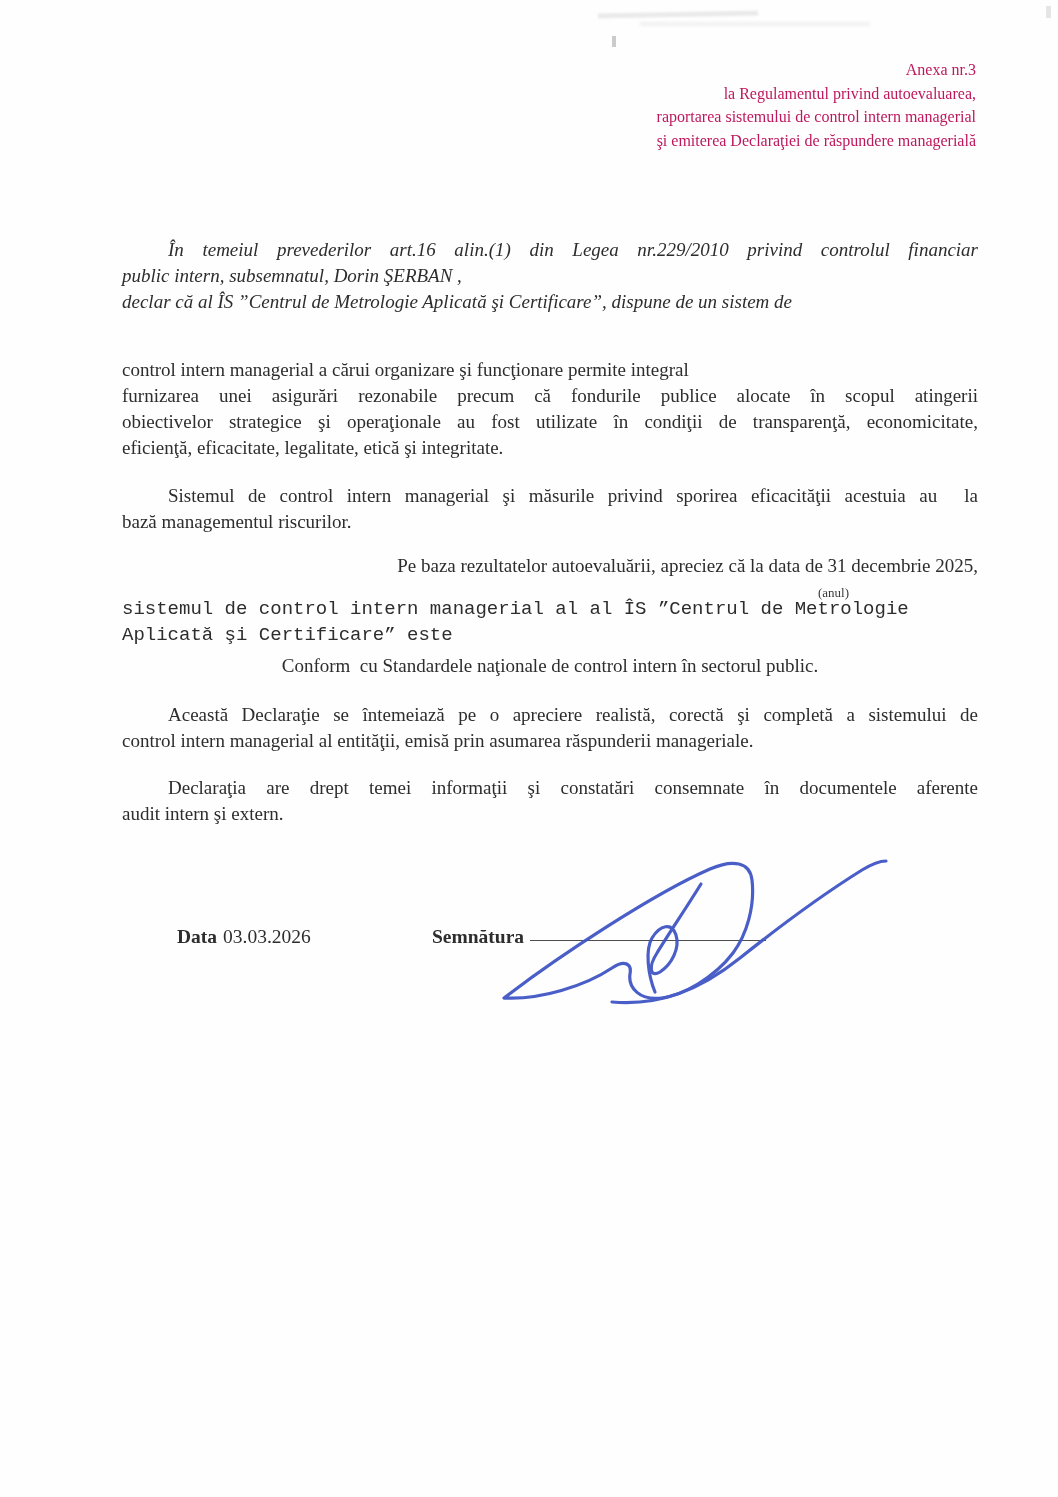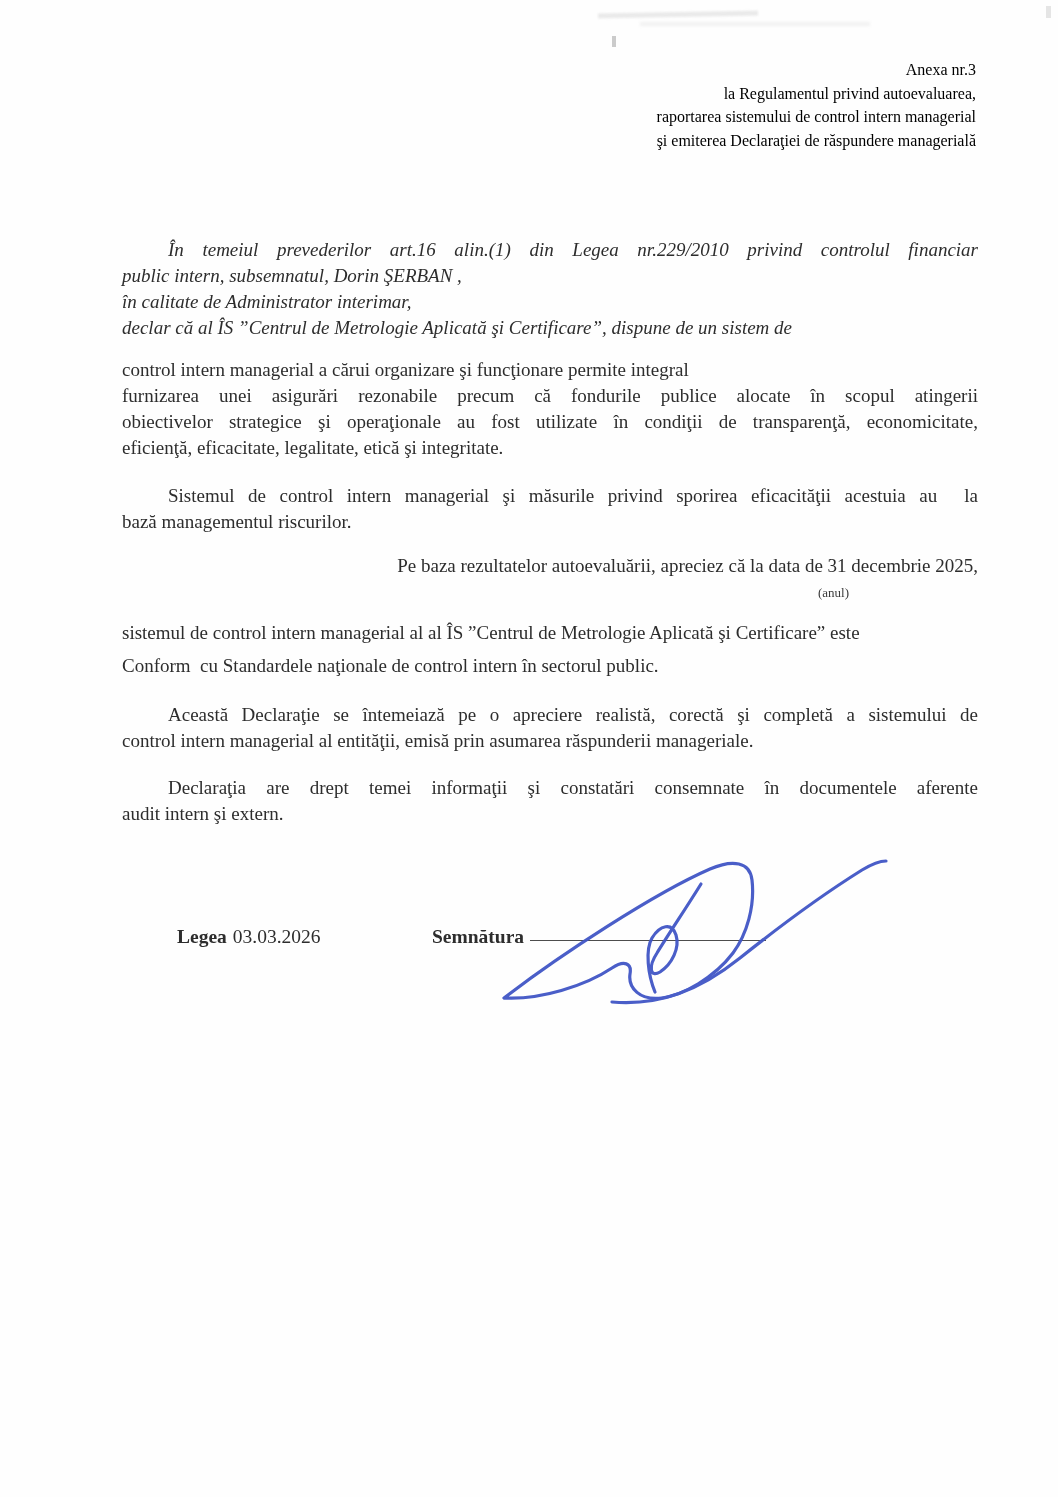--- a/index.html
+++ b/index.html
@@ -14,38 +14,38 @@
   }
   
   .noise{position:absolute;pointer-events:none;}
   .n1{left:598px;top:12px;width:160px;height:5px;background:rgba(130,130,130,.16);filter:blur(1.2px);transform:rotate(-1deg);}
   .n2{left:640px;top:22px;width:230px;height:4px;background:rgba(130,130,130,.10);filter:blur(1.5px);}
   .n3{left:612px;top:36px;width:4px;height:11px;background:rgba(110,110,110,.35);filter:blur(.5px);}
   .n4{left:1046px;top:6px;width:5px;height:12px;background:rgba(140,140,140,.22);filter:blur(.5px);}
 
   .annex{
     position:absolute;top:58px;right:82px;
-    text-align:right;font-size:16px;line-height:23.5px;color:#000000;
+    text-align:right;font-size:16px;line-height:23.5px;color:#be185d;
   }
   .title{
     position:absolute;left:122px;top:192px;width:856px;margin:0;
     text-align:center;text-indent:36px;
     font-size:21px;font-weight:bold;letter-spacing:.4px;color:#222;
   }
   .blk{position:absolute;left:122px;width:856px;font-size:19px;line-height:26px;}
   .ln{white-space:pre-wrap;}
   .just{text-align:justify;text-align-last:justify;}
   .ind{text-indent:46px;text-align:right;}
   .p-intro{top:237px;font-style:italic;}
   .p-system{top:357px;}
   .p-risk{top:483px;}
   .p-eval1{top:553px;}
   .anul{position:absolute;left:818px;top:585px;font-size:13px;color:#3a3a3a;}
-  .p-eval2{top:620px;}
-  .p-conform{top:653px;}
+  .p-eval2{top:596px;font-family:Liberation Mono, monospace;}
+  .p-conform{top:653px;text-align:center;}
   .p-basis{top:702px;}
   .p-sources{top:775px;font-family:Liberation Serif, serif;}
 
   .footer{position:absolute;left:122px;top:926px;width:856px;height:32px;font-size:19.5px;}
   .date-field{position:absolute;left:55px;top:0;}
   .sig-field{position:absolute;left:310px;top:0;}
   .b{font-weight:bold;}
   .date-val{margin-left:6px;}
   .sig-line{
     display:inline-block;width:236px;height:1px;
@@ -68,21 +68,20 @@
     <div class="ln">Anexa nr.3</div>
     <div class="ln">la Regulamentul privind autoevaluarea,</div>
     <div class="ln">raportarea sistemului de control intern managerial</div>
     <div class="ln">şi emiterea Declaraţiei de răspundere managerială</div>
   </div>
 
 
   <div class="blk p-intro">
     <div class="ln just ind">În temeiul prevederilor art.16 alin.(1) din Legea nr.229/2010 privind controlul financiar</div>
     <div class="ln">public intern, subsemnatul, Dorin ŞERBAN ,</div>
-    <div class="ln">în calitate de Administrator interimar,</div>
     <div class="ln">declar că al ÎS ”Centrul de Metrologie Aplicată şi Certificare”, dispune de un sistem de</div>
   </div>
 
   <div class="blk p-system">
     <div class="ln">control intern managerial a cărui organizare şi funcţionare permite integral</div>
     <div class="ln just">furnizarea unei asigurări rezonabile precum că fondurile publice alocate în scopul atingerii</div>
     <div class="ln just">obiectivelor strategice şi operaţionale au fost utilizate în condiţii de transparenţă, economicitate,</div>
     <div class="ln">eficienţă, eficacitate, legalitate, etică şi integritate.</div>
   </div>
 
@@ -110,21 +109,21 @@
     <div class="ln">control intern managerial al entităţii, emisă prin asumarea răspunderii manageriale.</div>
   </div>
 
   <div class="blk p-sources">
     <div class="ln just ind">Declaraţia are drept temei informaţii şi constatări consemnate în documentele aferente</div>
     <div class="ln">audit intern şi extern.</div>
   </div>
 
   <div class="footer">
     <div class="date-field">
-      <span class="b">Legea</span><span class="date-val">03.03.2026</span>
+      <span class="b">Data</span><span class="date-val">03.03.2026</span>
     </div>
     <div class="sig-field">
       <span class="b">Semnătura</span><span class="sig-line"></span>
     </div>
   </div>
 
   <svg class="signature-svg" width="404" height="162" viewBox="488 850 404 162" fill="none" stroke="#4156c6" stroke-width="3.2" stroke-linecap="round" stroke-linejoin="round" opacity="0.95">
     <path d="M 504 998
              C 560 955, 655 893, 710 869
              C 733 859, 750 862, 752 880

